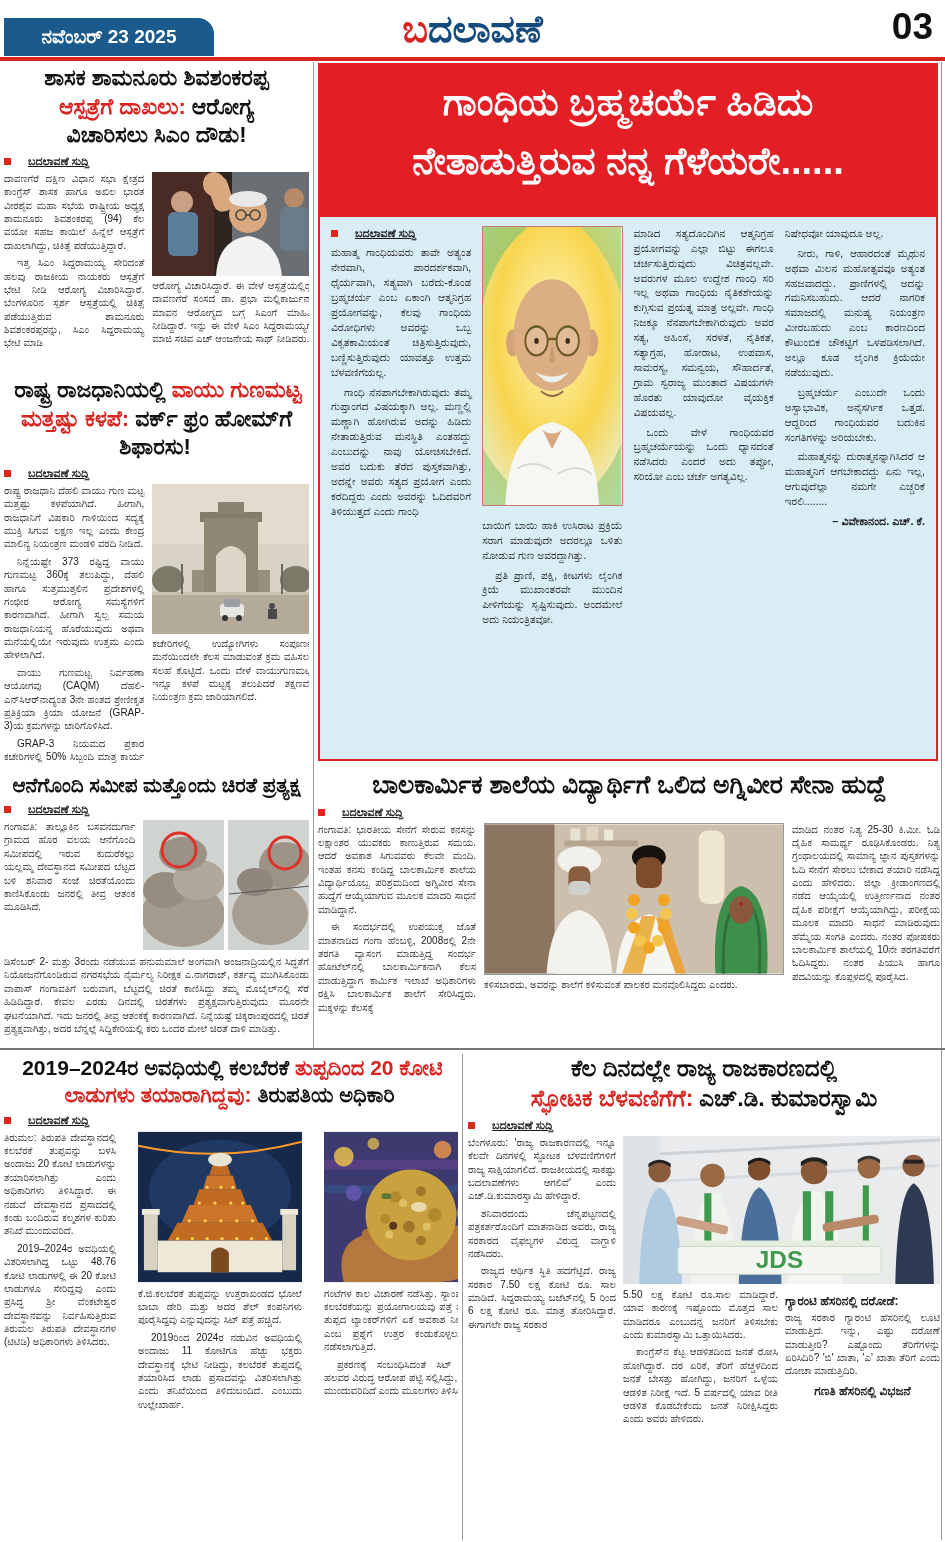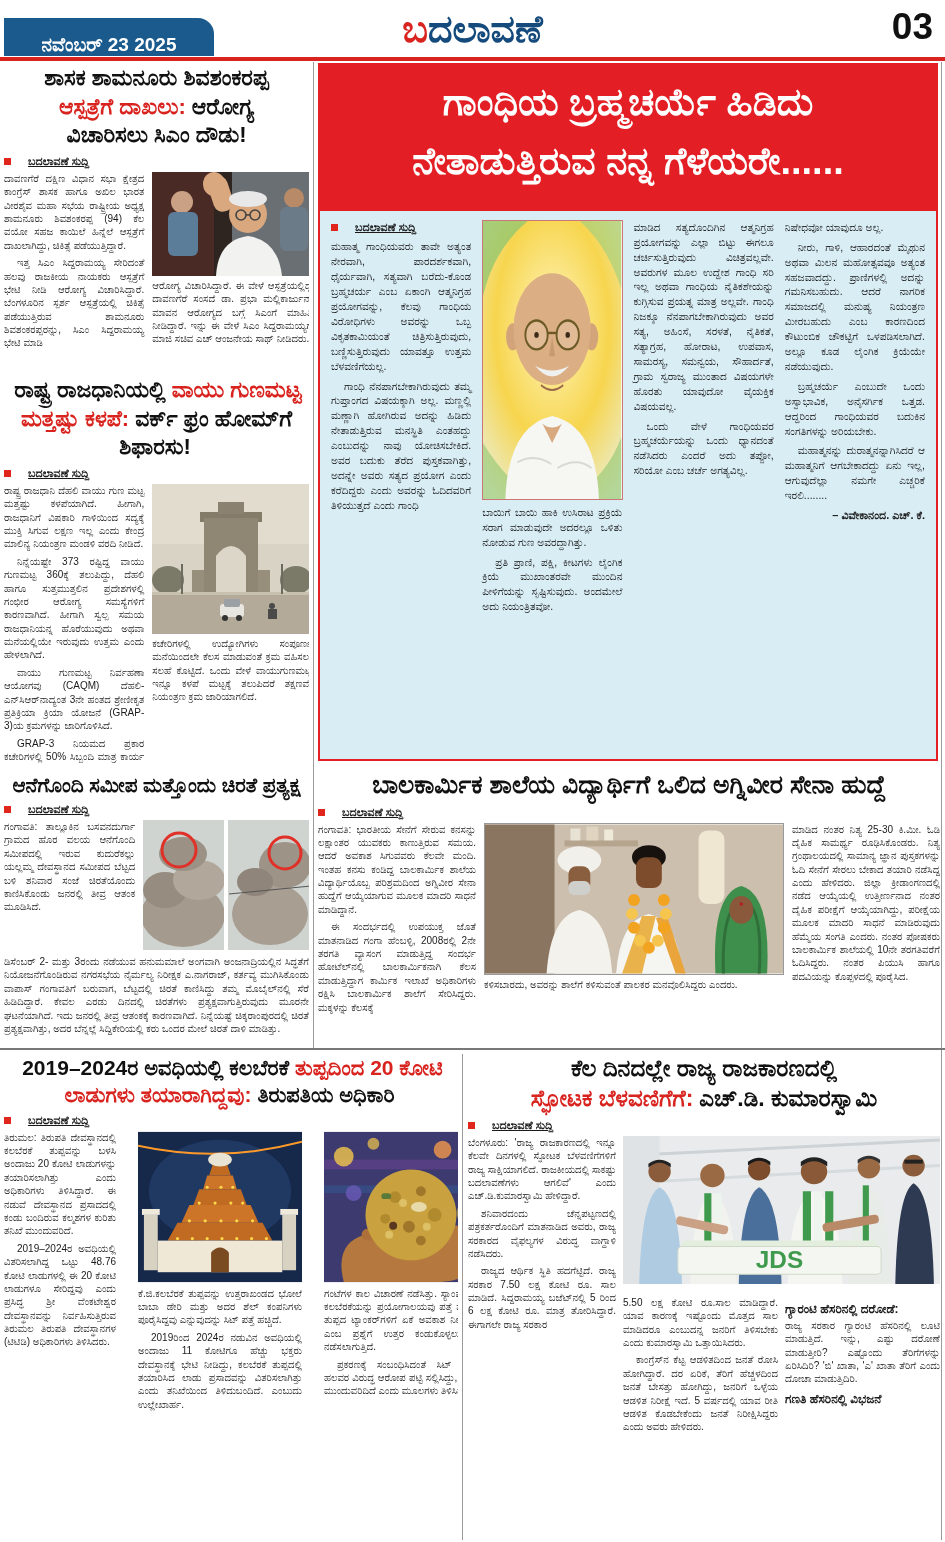--- a/index.html
+++ b/index.html
@@ -1,21 +1,21 @@
 <!DOCTYPE html>
 <html><head>
 <meta charset="utf-8">
 <style>
   html,body{margin:0;padding:0;background:#e8e8e8}
   #page{position:relative;width:945px;height:1542px;background:#fff;overflow:hidden;
         font-family:"Liberation Sans","DejaVu Sans",sans-serif;color:#1a1a1a}
   .abs{position:absolute}
   
   #datebox{left:4px;top:18px;width:210px;height:38px;background:#1b5a8c;color:#fff;
-           border-radius:0 16px 0 0;display:flex;align-items:flex-end;justify-content:center;
+           border-radius:0 16px 0 0;display:flex;align-items:center;justify-content:center;
            font-weight:bold;font-size:19px}
   #masthead{left:0;right:0;top:8px;text-align:center;font-size:38px;font-weight:bold}
   #masthead .m-red{color:#d8231f}
   #masthead .m-blue{color:#144a7c}
   #pagenum{right:12px;top:6px;font-size:37px;font-weight:bold;color:#111}
   #redline{left:0;top:57px;width:945px;height:4px;background:#d8231f}
   .vline{position:absolute;width:1px;background:#9a9a9a}
   .hline{position:absolute;height:2px;background:#777}
   
   .hl{font-weight:bold;text-align:center;line-height:1.3;color:#111}
@@ -29,27 +29,27 @@
   .bt{font-size:10px;text-align:justify;line-height:1.34}
   .bt p{margin:0 0 4px}
   .bt p+p{text-indent:13px}
   .cols{display:flex;gap:8px}
   figure{margin:0}
   svg{display:block}
   .caption{font-size:10px;text-align:justify;line-height:1.34;margin-top:3px}
   
   #gandhi{border:2px solid #e31e24;background:#d9edf5}
   .ghead{background:#e31e24;color:#fff;font-weight:bold;text-align:center;
-         font-size:38px;line-height:1.55;padding:8px 4px 20px}
+         font-size:38px;line-height:1.55;padding:8px 4px 26px}
   .gbody{display:flex;gap:11px;padding:9px 11px;overflow:hidden}
   .gbody .gcol{flex:1 1 0;font-size:10.5px;text-align:justify;line-height:1.42}
   .gbody .gcol p{margin:0 0 5px}
   .gbody .gcol p+p{text-indent:13px}
   .sig{font-weight:bold;text-align:right;font-size:11px;margin-top:4px}
-  .sub{font-weight:bold;font-size:12px;margin:5px 0 2px;text-align:left}
+  .sub{font-weight:bold;font-size:12px;margin:5px 0 2px;text-align:center}
   .clip{overflow:hidden}
 </style>
 </head>
 <body>
 
 <div id="page">
 
   <div class="abs" id="datebox">
     <span>ನವೆಂಬರ್ 23 2025</span>
   </div>
@@ -222,21 +222,21 @@
               <circle cx="114" cy="118" r="3" fill="#3a2a1a"></circle>
             <path d="M93 120 L89 140 L97 140 Z" fill="#c79a6f"></path>
             <path d="M70 150 Q93 160 116 150 Q93 172 70 150 Z" fill="#eef0ef"></path>
             <path d="M78 170 Q93 180 108 170" stroke="#9a6a4a" stroke-width="2" fill="none"></path>
             <path d="M30 288 Q34 212 93 202 Q152 212 156 288 Z" fill="#f6f6f3"></path>
             <path d="M80 210 L93 230 L106 210 Q93 218 80 210 Z" fill="#d8a87e"></path>
             <path d="M46 250 Q70 240 92 252" stroke="#d9d9d4" stroke-width="2" fill="none"></path>
             <path d="M100 256 Q126 244 146 256" stroke="#d9d9d4" stroke-width="2" fill="none"></path>
           </svg>
         </figure>
-        <p style="margin-top:5px">ಬಾಯಿಗೆ ಬಾಯಿ ಹಾಕಿ ಉಸಿರಾಟ ಪ್ರಕ್ರಿಯೆ ಸರಾಗ ಮಾಡುವುದೇ ಅದರಲ್ಲೂ ಒಳಿತು ನೋಡುವ ಗುಣ ಅವರದ್ದಾಗಿತ್ತು.</p>
+        <p style="margin-top:12px">ಬಾಯಿಗೆ ಬಾಯಿ ಹಾಕಿ ಉಸಿರಾಟ ಪ್ರಕ್ರಿಯೆ ಸರಾಗ ಮಾಡುವುದೇ ಅದರಲ್ಲೂ ಒಳಿತು ನೋಡುವ ಗುಣ ಅವರದ್ದಾಗಿತ್ತು.</p>
         <p>ಪ್ರತಿ ಪ್ರಾಣಿ, ಪಕ್ಷಿ, ಕೀಟಗಳು ಲೈಂಗಿಕ ಕ್ರಿಯೆ ಮುಖಾಂತರವೇ ಮುಂದಿನ ಪೀಳಿಗೆಯನ್ನು ಸೃಷ್ಟಿಸುವುದು. ಅಂದಮೇಲೆ ಅದು ನಿಯಂತ್ರಿತವೋ.</p>
       </div>
       <div class="gcol">
         <p>ಮಾಡಿದ ಸತ್ಯದೊಂದಿಗಿನ ಆತ್ಮನಿಗ್ರಹ ಪ್ರಯೋಗವನ್ನು ಎಲ್ಲಾ ಬಿಟ್ಟು ಈಗಲೂ ಚರ್ಚಿಸುತ್ತಿರುವುದು ವಿಚಿತ್ರವಲ್ಲವೇ. ಅವರುಗಳ ಮೂಲ ಉದ್ದೇಶ ಗಾಂಧಿ ಸರಿ ಇಲ್ಲ ಅಥವಾ ಗಾಂಧಿಯ ನೈತಿಕಶೇಯನ್ನು ಕುಗ್ಗಿಸುವ ಪ್ರಯತ್ನ ಮಾತ್ರ ಅಲ್ಲವೇ. ಗಾಂಧಿ ನಿಜಕ್ಕೂ ನೆನಪಾಗಬೇಕಾಗಿರುವುದು ಅವರ ಸತ್ಯ, ಅಹಿಂಸೆ, ಸರಳತೆ, ನೈತಿಕತೆ, ಸತ್ಯಾಗ್ರಹ, ಹೋರಾಟ, ಉಪವಾಸ, ಸಾಮರಸ್ಯ, ಸಮನ್ವಯ, ಸೌಹಾರ್ದತೆ, ಗ್ರಾಮ ಸ್ವರಾಜ್ಯ ಮುಂತಾದ ವಿಷಯಗಳೇ ಹೊರತು ಯಾವುದೋ ವೈಯಕ್ತಿಕ ವಿಷಯವಲ್ಲ.</p>
         <p>ಒಂದು ವೇಳೆ ಗಾಂಧಿಯವರ ಬ್ರಹ್ಮಚರ್ಯೆಯನ್ನು ಒಂದು ಧ್ಯಾನದಂತೆ ನಡೆಸಿದರು ಎಂದರೆ ಅದು ತಪ್ಪೋ, ಸರಿಯೋ ಎಂಬ ಚರ್ಚೆ ಅಗತ್ಯವಿಲ್ಲ.</p>
       </div>
       <div class="gcol">
         <p>ನಿಷೇಧವೋ ಯಾವುದೂ ಅಲ್ಲ.</p>
         <p>ನೀರು, ಗಾಳಿ, ಆಹಾರದಂತೆ ಮೈಥುನ ಅಥವಾ ಮಿಲನ ಮಹೋತ್ಸವವೂ ಅತ್ಯಂತ ಸಹಜವಾದದ್ದು. ಪ್ರಾಣಿಗಳಲ್ಲಿ ಅದನ್ನು ಗಮನಿಸಬಹುದು. ಆದರೆ ನಾಗರಿಕ ಸಮಾಜದಲ್ಲಿ ಮನುಷ್ಯ ನಿಯಂತ್ರಣ ಮೀರಬಹುದು ಎಂಬ ಕಾರಣದಿಂದ ಕೌಟುಂಬಿಕ ಚೌಕಟ್ಟಿಗೆ ಒಳಪಡಿಸಲಾಗಿದೆ. ಅಲ್ಲೂ ಕೂಡ ಲೈಂಗಿಕ ಕ್ರಿಯೆಯೇ ನಡೆಯುವುದು.</p>
         <p>ಬ್ರಹ್ಮಚರ್ಯೆ ಎಂಬುದೇ ಒಂದು ಅಸ್ವಾಭಾವಿಕ, ಅನೈಸರ್ಗಿಕ ಒತ್ತಡ. ಆದ್ದರಿಂದ ಗಾಂಧಿಯವರ ಬದುಕಿನ ಸಂಗತಿಗಳನ್ನು ಅರಿಯಬೇಕು.</p>
@@ -448,21 +448,21 @@
               <path d="M268 150 Q270 58 286 48 Q304 58 306 150 Z" fill="#2e3a52"></path>
 
             <rect x="52" y="86" width="52" height="9" rx="4" fill="#caa184" transform="rotate(12 78 90)"></rect>
             <rect x="196" y="84" width="56" height="9" rx="4" fill="#b88a68" transform="rotate(-10 224 88)"></rect>
 
             <rect x="58" y="106" width="192" height="9" rx="4" fill="#e4eede"></rect>
             <rect x="54" y="112" width="200" height="28" rx="4" fill="#f4f7f1" stroke="#cfd8c8"></rect>
             <text x="154" y="134" font-size="24" font-weight="bold" fill="#3f9a4d" text-anchor="middle" font-family="Liberation Sans, sans-serif">JDS</text>
           </svg>
         </figure>
-        <div class="cols" style="gap:7px;margin-top:12px">
+        <div class="cols" style="gap:7px;margin-top:4px">
           <div class="bt" style="flex:1">
             <p>5.50 ಲಕ್ಷ ಕೋಟಿ ರೂ.ಸಾಲ ಮಾಡಿದ್ದಾರೆ. ಯಾವ ಕಾರಣಕ್ಕೆ ಇಷ್ಟೊಂದು ಮೊತ್ತದ ಸಾಲ ಮಾಡಿದರೂ ಎಂಬುದನ್ನ ಜನರಿಗೆ ತಿಳಿಸಬೇಕು ಎಂದು ಕುಮಾರಸ್ವಾಮಿ ಒತ್ತಾಯಿಸಿದರು.</p>
             <p>ಕಾಂಗ್ರೆಸ್‌ನ ಕೆಟ್ಟ ಆಡಳಿತದಿಂದ ಜನತೆ ರೋಸಿ ಹೋಗಿದ್ದಾರೆ. ದರ ಏರಿಕೆ, ತೆರಿಗೆ ಹೆಚ್ಚಳದಿಂದ ಜನತೆ ಬೇಸತ್ತು ಹೋಗಿದ್ದು, ಜನರಿಗೆ ಒಳ್ಳೆಯ ಆಡಳಿತ ನಿರೀಕ್ಷೆ ಇದೆ. 5 ವರ್ಷದಲ್ಲಿ ಯಾವ ರೀತಿ ಆಡಳಿತ ಕೊಡಬೇಕೆಂದು ಜನತೆ ನಿರೀಕ್ಷಿಸಿದ್ದರು ಎಂದು ಅವರು ಹೇಳಿದರು.</p>
           </div>
           <div class="bt" style="flex:1">
             <div class="sub" style="text-align:left">ಗ್ಯಾರಂಟಿ ಹೆಸರಿನಲ್ಲಿ ದರೋಡೆ:</div>
             <p>ರಾಜ್ಯ ಸರಕಾರ ಗ್ಯಾರಂಟಿ ಹೆಸರಿನಲ್ಲಿ ಲೂಟಿ ಮಾಡುತ್ತಿದೆ. ಇನ್ನು, ಎಷ್ಟು ದರೋಣೆ ಮಾಡುತ್ತೀರಿ? ಎಷ್ಟೊಂದು ತೆರಿಗೆಗಳನ್ನು ಏರಿಸಿದಿರಿ? 'ಬಿ' ಖಾತಾ, 'ಎ' ಖಾತಾ ತೆರಿಗೆ ಎಂದು ದೋಚಾ ಮಾಡುತ್ತಿದಿರಿ.</p>
             <div class="sub">ಗಣತಿ ಹೆಸರಿನಲ್ಲಿ ವಿಭಜನೆ</div>
           </div>
         </div>

